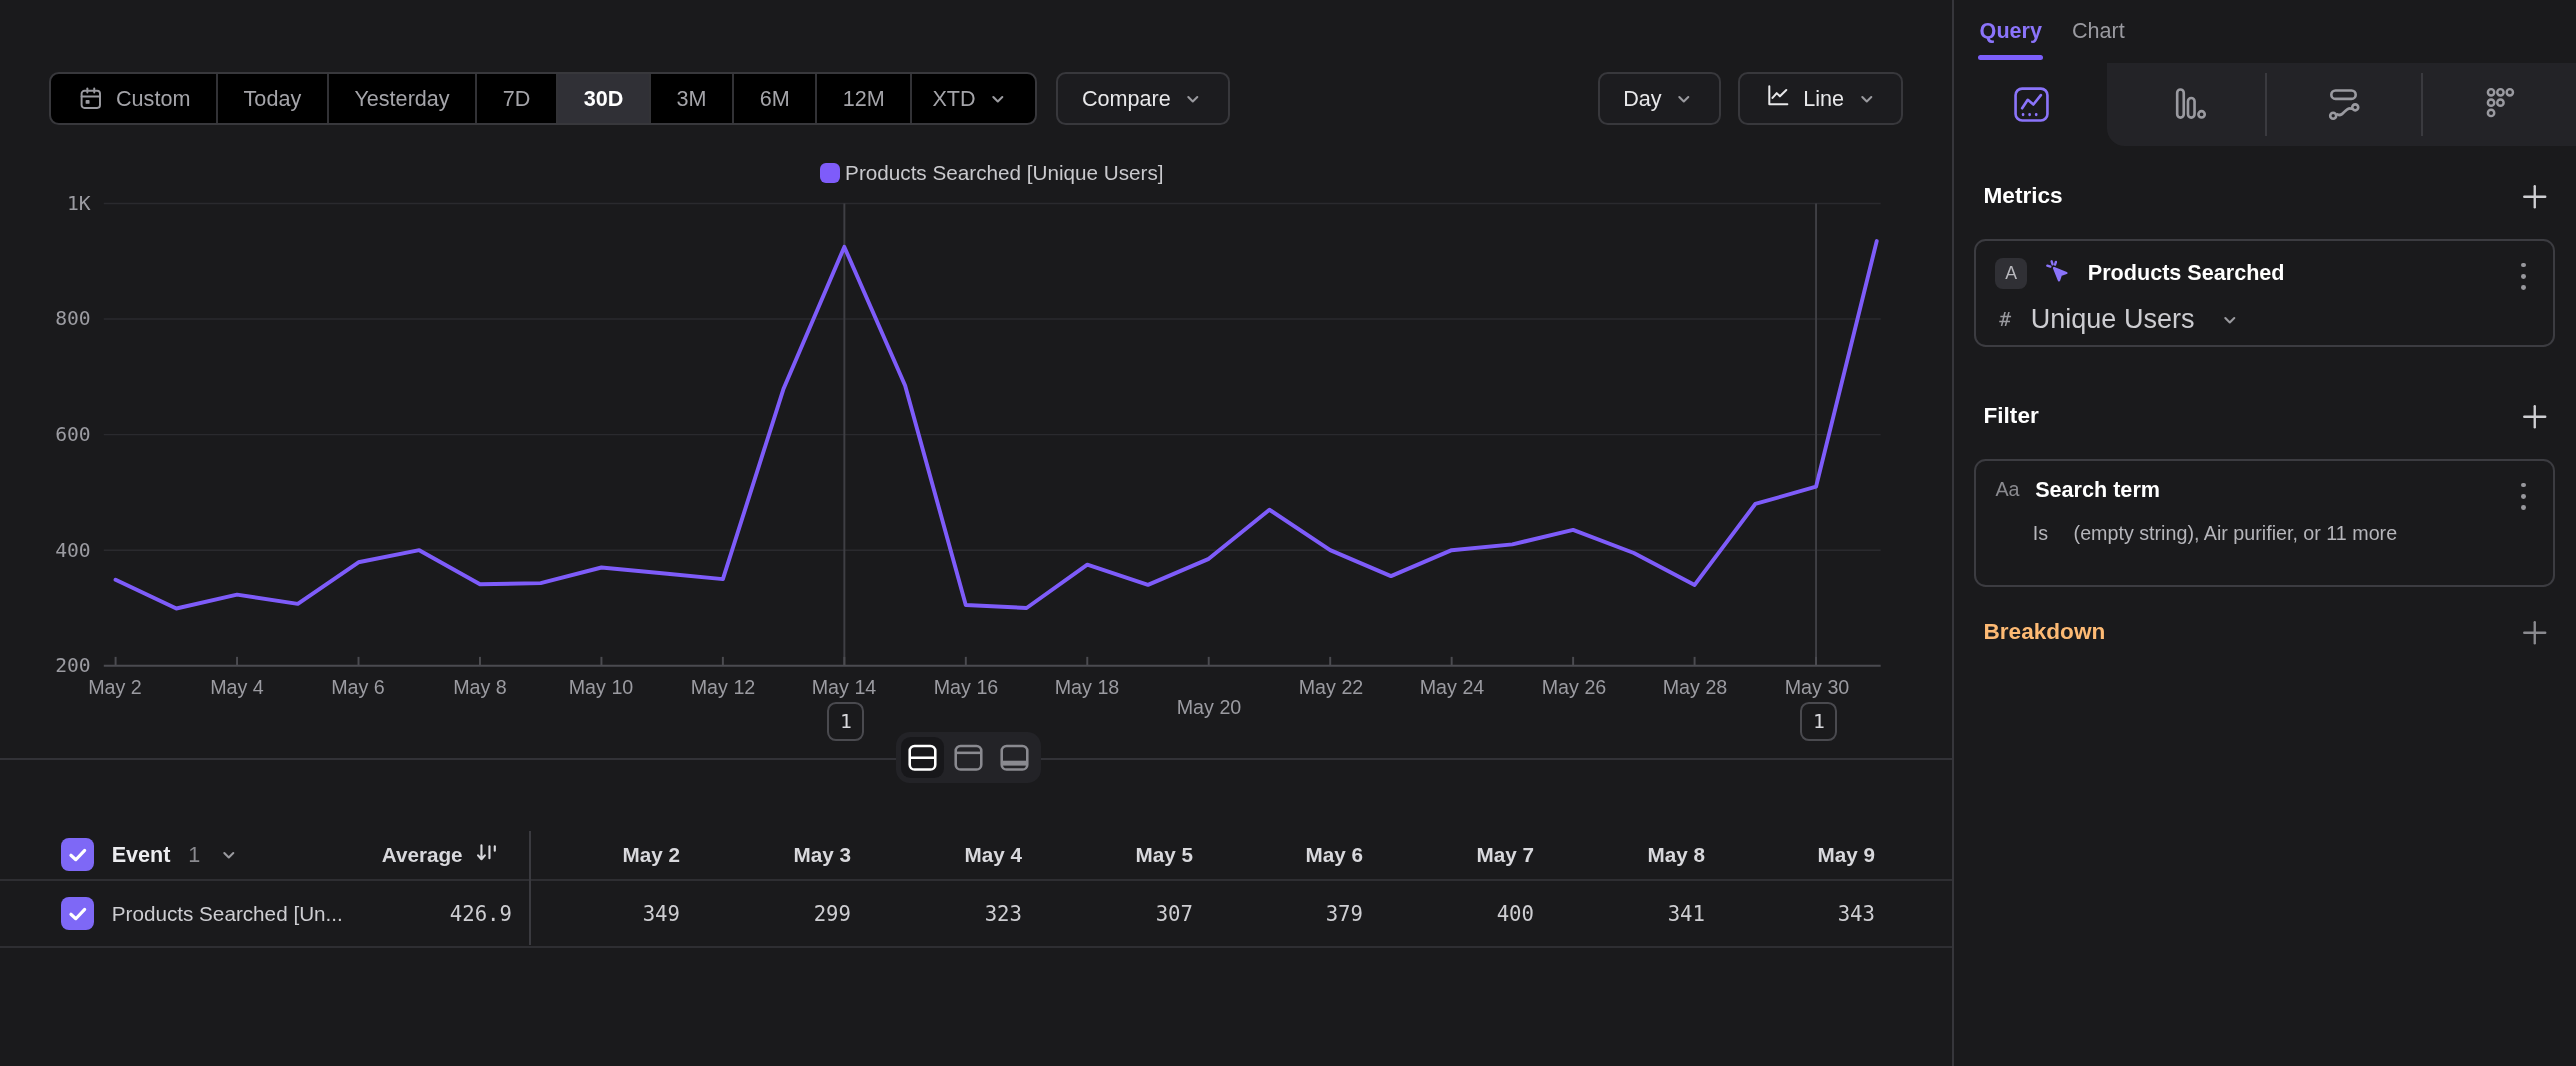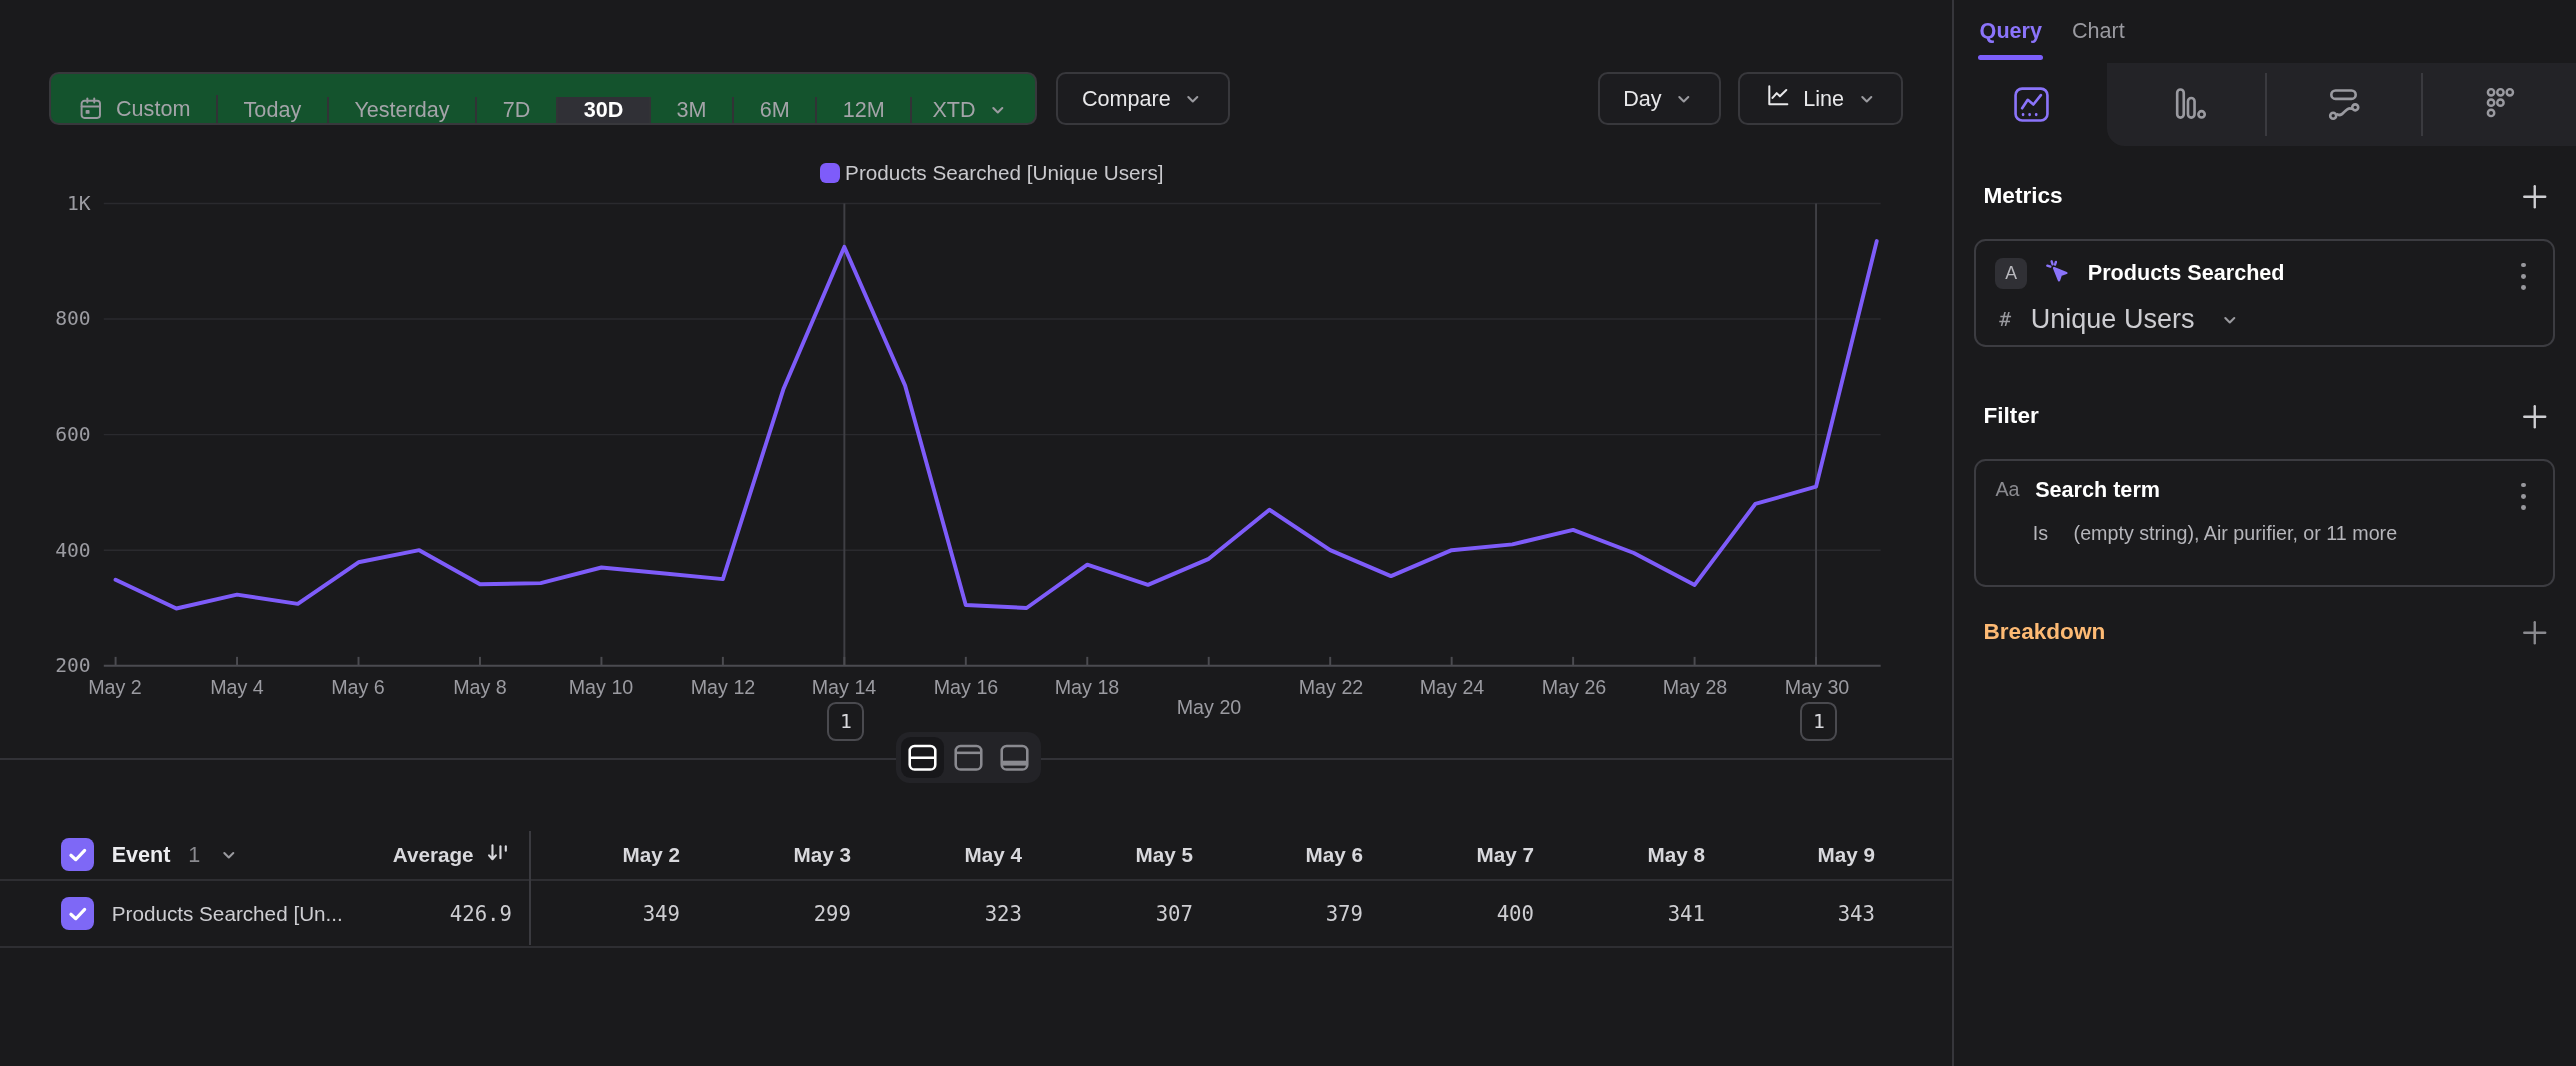--- a/index.html
+++ b/index.html
@@ -1,21 +1,21 @@
 <!DOCTYPE html>
 <html><head>
 <meta charset="utf-8">
 <style>
   html,body{margin:0;padding:0;background:#111113;}
   .app{position:relative;width:2576px;height:1067px;background:#1a1a1c;overflow:hidden;
        font-family:"Liberation Sans",sans-serif;color:#e8e8ea;}
   .main{position:absolute;left:0;top:0;width:1952px;height:1067px;}
   
   .toolbar{position:absolute;left:49px;top:74px;width:1854px;height:49px;display:flex;align-items:center;}
-  .seg{display:flex;height:49px;border:2px solid #38383c;border-radius:9.8px;background:#14532d;overflow:hidden;align-items:flex-end;}
+  .seg{display:flex;height:49px;border:2px solid #38383c;border-radius:9.8px;background:#000000;overflow:hidden;}
   .seg-btn{display:flex;align-items:center;gap:11.8px;padding:0 25.6px;font-size:21.6px;color:#a4a4a9;
            border-right:2px solid #323236;cursor:pointer;white-space:nowrap;}
   .seg-btn:last-child{border-right:none;padding-left:20px;}
   .seg-btn.selected{background:#303036;color:#ffffff;font-weight:bold;}
   .btn{display:flex;align-items:center;gap:11.8px;height:49px;padding:0 23.6px;border:2px solid #38383c;
        border-radius:9.8px;background:#1c1c1f;color:#e8e8ea;font-size:21.6px;cursor:pointer;white-space:nowrap;}
   .compare{margin-left:19.7px;}
   .right-btns{margin-left:auto;display:flex;gap:17.7px;}
   .chev{color:#9a9a9f;display:flex;align-items:center;}
   
@@ -40,21 +40,21 @@
   .t-row{position:absolute;left:0;top:881px;width:1952px;height:65px;}
   .t-hborder1{position:absolute;left:0;top:879px;width:1952px;border-top:2px solid #2e2e32;}
   .t-hborder2{position:absolute;left:0;top:946px;width:1952px;border-top:2px solid #2e2e32;}
   .t-vdivider{position:absolute;left:529px;top:831px;height:114px;width:0;border-left:2px solid #3a3a3f;}
   .event-cluster{position:absolute;left:61px;top:0;height:100%;display:flex;align-items:center;gap:17.7px;}
   .checkbox{width:33px;height:33px;border-radius:7.9px;background:#7e68f6;display:flex;align-items:center;
            justify-content:center;cursor:pointer;flex:0 0 auto;}
   .event-label{font-size:21.6px;font-weight:bold;color:#ececef;}
   .event-count{font-size:21.6px;color:#8a8a8f;}
   .row-name{font-size:20.7px;color:#cdcdd1;}
-  .avg-wrap{position:absolute;left:299px;width:212px;height:100%;display:flex;align-items:center;
+  .avg-wrap{position:absolute;left:288px;width:212px;height:100%;display:flex;align-items:center;
            justify-content:flex-end;gap:11.8px;}
   .avg-label{font-size:20.7px;font-weight:bold;color:#d8d8dc;}
   .avg-value{position:absolute;left:300px;width:212px;height:100%;display:flex;align-items:center;
            justify-content:flex-end;font-family:"DejaVu Sans Mono",monospace;font-size:20.7px;color:#cdcdd1;}
   .date-col{position:absolute;width:151px;height:100%;display:flex;align-items:center;justify-content:flex-end;
            font-size:20.7px;}
   .date-col.head{font-weight:bold;color:#d8d8dc;cursor:pointer;}
   .date-col.val{font-family:"DejaVu Sans Mono",monospace;color:#cdcdd1;}
   
   .sidebar{position:absolute;left:1952px;top:0;width:624px;height:1067px;background:#1a1a1c;

